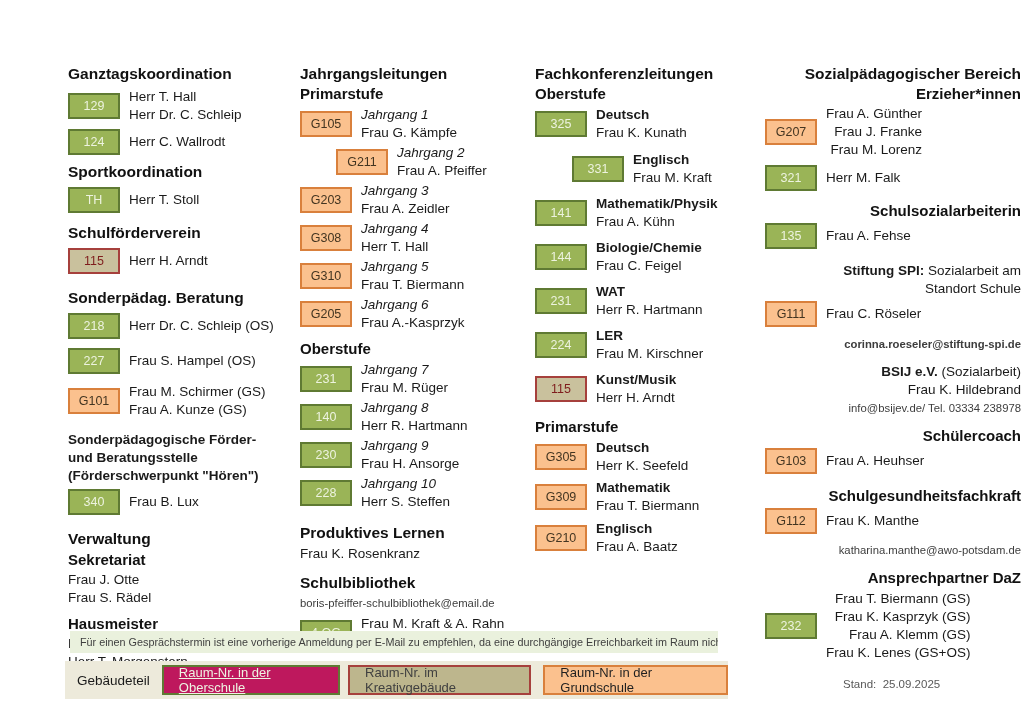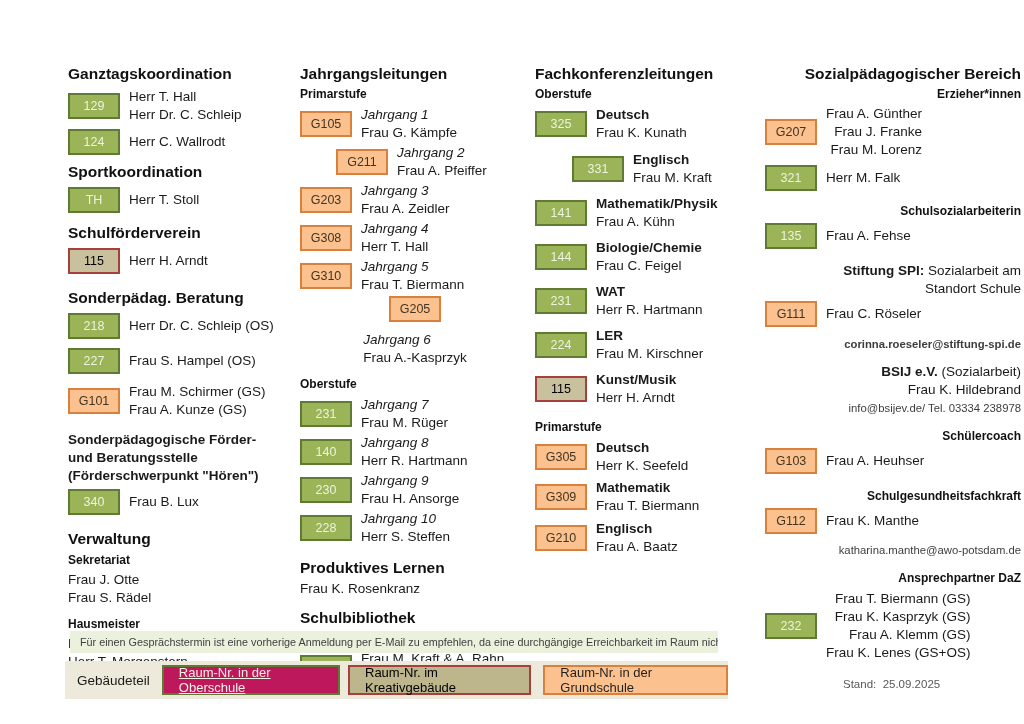--- a/index.html
+++ b/index.html
@@ -5,45 +5,45 @@
   html,body{margin:0;padding:0;background:#ffffff;}
   .page{position:relative;width:1024px;height:724px;background:#ffffff;overflow:hidden;
         font-family:"Liberation Sans",sans-serif;color:#1a1a1a;}
   .col{position:absolute;top:64px;}
   .col0{left:68px;width:228px;}
   .col1{left:300px;width:230px;}
   .col2{left:535px;width:226px;}
   .col3{left:765px;width:256px;text-align:right;}
 
   .h1{font-size:15.5px;font-weight:bold;line-height:20px;color:#111;}
-  .h2{font-size:12px;font-weight:bold;line-height:18px;color:#111;}
+  .h2{font-size:15px;font-weight:bold;line-height:18px;color:#111;}
 
   .entry{display:flex;align-items:center;gap:9px;}
   .room{min-width:52px;height:26px;box-sizing:border-box;padding:0 4px;flex-shrink:0;
         display:flex;align-items:center;justify-content:center;font-size:12.5px;}
   .room.green{background:#9ab457;border:2px solid #5f7a33;color:#edf3df;}
   .room.orange{background:#fbc18e;border:2px solid #d9803c;color:#433521;}
-  .room.tan{background:#c9c19d;border:2px solid #a6403c;color:#000000;}
+  .room.tan{background:#c9c19d;border:2px solid #a6403c;color:#7f1d1d;}
 
   .lines{display:flex;flex-direction:column;}
   .line{font-size:13.5px;line-height:18px;color:#1a1a1a;}
   .s-b{font-weight:bold;}
   .s-i{font-style:italic;}
   .s-e{font-size:11.3px;color:#3d3d3d;}
 
   .note{position:absolute;left:70px;top:631px;width:648px;height:22px;background:#eaf1dd;
         font-size:10.8px;line-height:22px;color:#3f3f3f;padding-left:10px;box-sizing:border-box;
         white-space:nowrap;overflow:hidden;}
   .legend{position:absolute;left:65px;top:661px;width:663px;height:38px;background:#edeadb;
           display:flex;align-items:center;padding-left:12px;box-sizing:border-box;}
   .legend-label{font-size:13.5px;color:#1a1a1a;margin-right:12px;}
   .lg{height:30px;box-sizing:border-box;display:flex;align-items:center;padding:0 15px;
       font-size:13px;border:2px solid transparent;}
   .lg.green{background:#be185d;border-color:#5f7a33;color:#eef3e2;margin-right:8px;text-decoration:underline;}
-  .lg.tan{background:#bdb68d;border-color:#a6403c;color:#000000;margin-right:12px;}
+  .lg.tan{background:#bdb68d;border-color:#a6403c;color:#404040;margin-right:12px;}
   .lg.orange{background:#fbc18e;border-color:#d9803c;color:#1f1f1f;}
   .stand{position:absolute;left:843px;top:678px;font-size:11.5px;color:#595959;white-space:pre;}
 </style>
 </head>
 <body>
 
 <div class="page">
   <div class="col col0">
       <div class="h1">Ganztagskoordination</div>
       <div class="entry" style="margin-top: 4px;">
@@ -147,21 +147,21 @@
           <div class="line"><span>Herr T. Hall</span></div>
         </div>
       </div>
       <div class="entry" style="margin-top: 2px;">
         <div class="room orange">G310</div>
         <div class="lines">
           <div class="line"><span class="s-i">Jahrgang 5</span></div>
           <div class="line"><span>Frau T. Biermann</span></div>
         </div>
       </div>
-      <div class="entry" style="margin-top: 2px; flex-direction: column;">
+      <div class="entry" style="margin-top: 2px;">
         <div class="room orange">G205</div>
         <div class="lines">
           <div class="line"><span class="s-i">Jahrgang 6</span></div>
           <div class="line"><span>Frau A.-Kasprzyk</span></div>
         </div>
       </div>
       <div class="h2" style="margin-top: 8px;">Oberstufe</div>
       <div class="entry" style="margin-top: 3px;">
         <div class="room green">231</div>
         <div class="lines">

